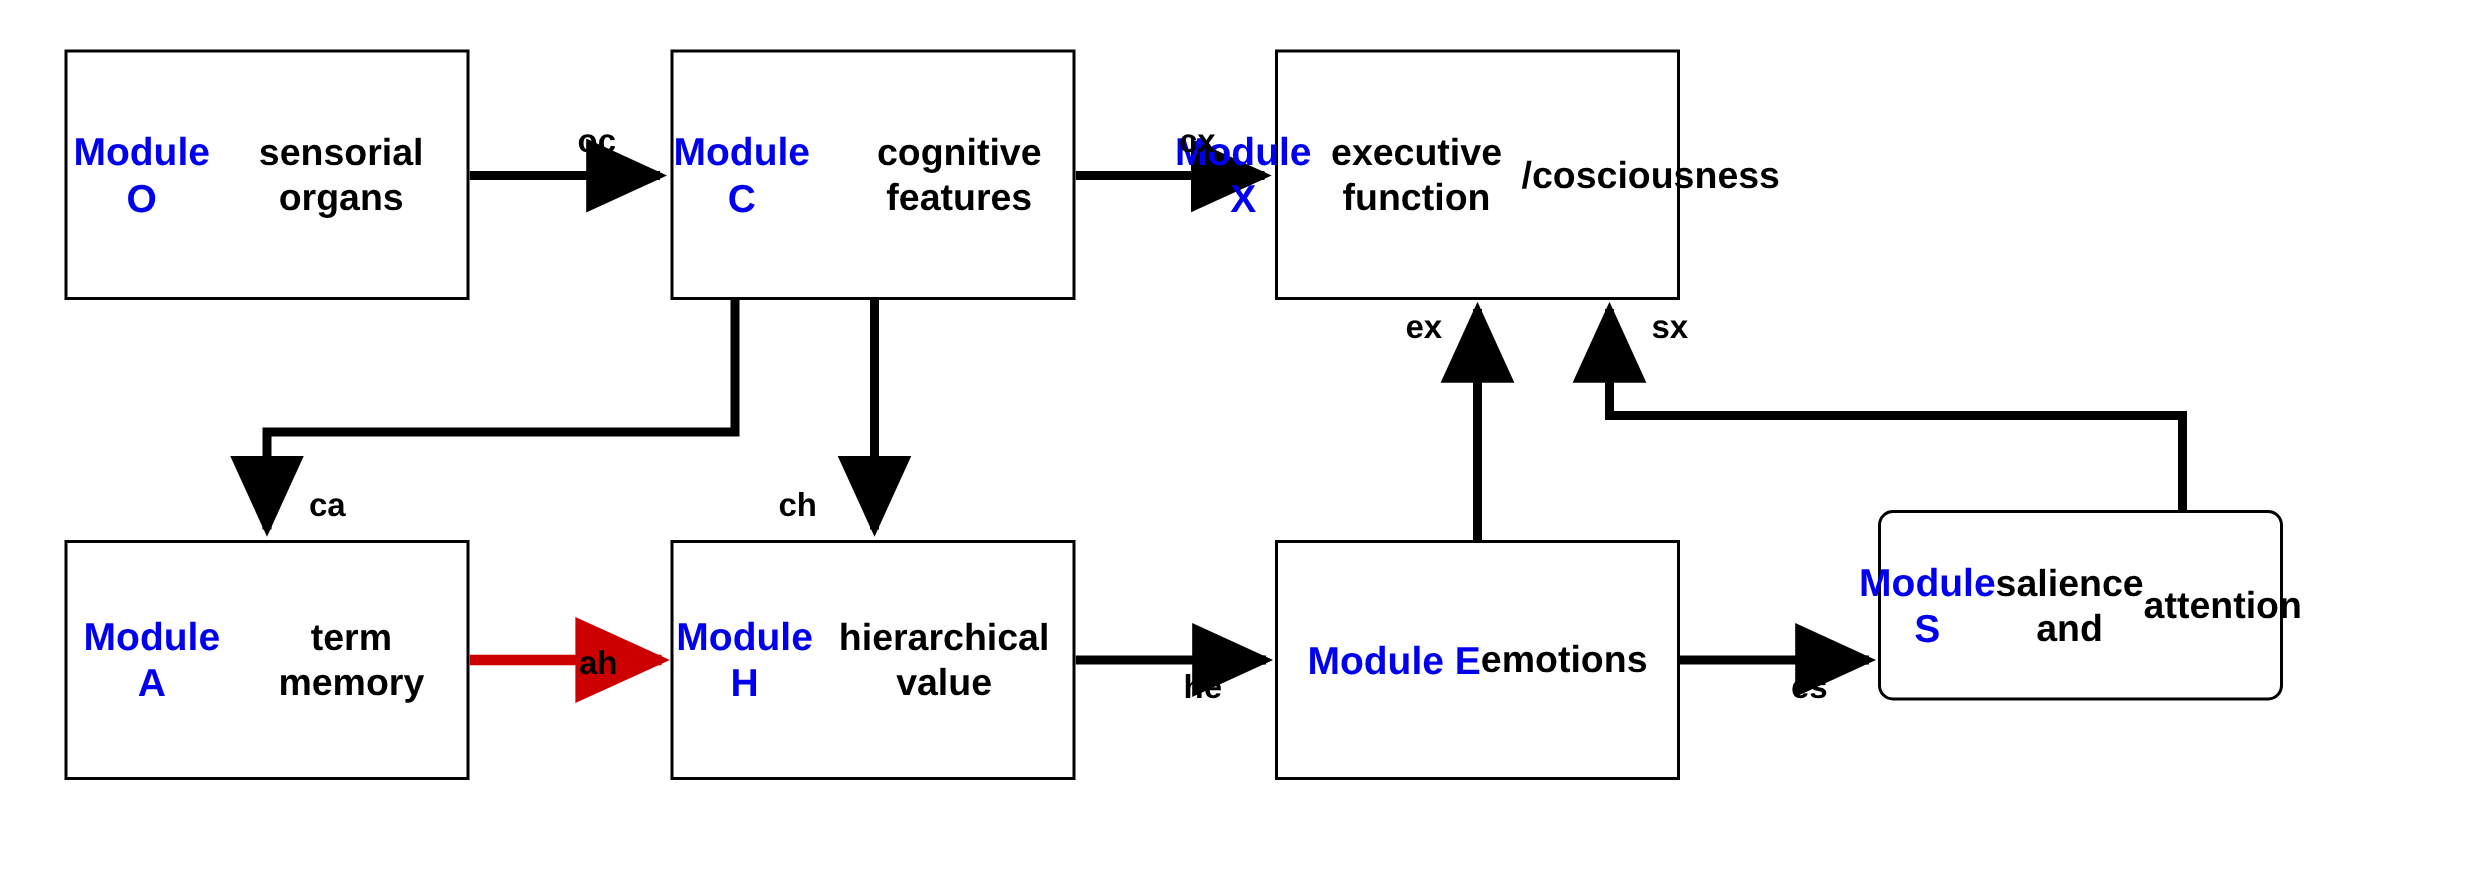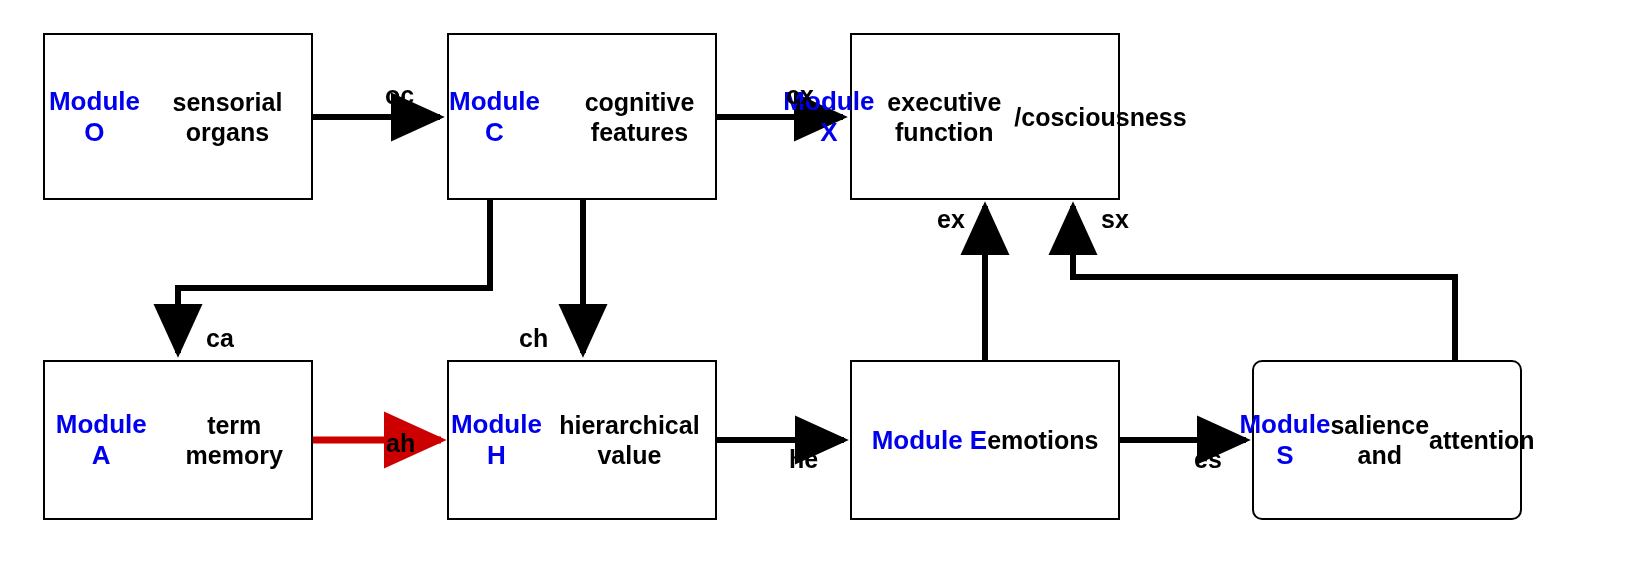--- a/index.html
+++ b/index.html
@@ -3,21 +3,21 @@
 <meta charset="utf-8">
 <style>
   html,body{margin:0;padding:0;background:#ffffff;}
   body{width:1643px;height:586px;font-family:"Liberation Sans",sans-serif;overflow:hidden;}
   #canvas{position:relative;width:1643px;height:586px;background:#ffffff;}
   svg.edges{position:absolute;left:0;top:0;width:1643px;height:586px;pointer-events:none;}
   .node{position:absolute;box-sizing:border-box;border:2px solid #000000;background:#ffffff;
         display:flex;align-items:center;justify-content:center;text-align:center;}
   .node .title{color:#0000EE;font-weight:bold;font-size:26px;line-height:1.18;}
   .node .desc{color:#000000;font-weight:bold;font-size:25px;line-height:1.2;}
-  .elabel{position:absolute;color:#000000;font-weight:bold;font-size:25px;line-height:1;white-space:nowrap;}
+  .elabel{position:absolute;color:#000000;font-weight:bold;font-size:22px;line-height:1;white-space:nowrap;}
 </style>
 </head>
 <body>
 
 <div id="canvas">
 
   <svg class="edges" viewBox="0 0 1643 586">
     <defs>
       <marker id="ah-black" markerWidth="9" markerHeight="9" refX="8.2" refY="4.5" orient="auto" markerUnits="strokeWidth">
         <path d="M0,0.4 L9,4.5 L0,8.6 z" fill="#000000"></path>
@@ -88,21 +88,21 @@
   <div class="node" style="left:447px;top:360px;width:270px;height:160px;">
     <div class="title">Module H</div>
     <div class="desc">hierarchical value</div>
   </div>
 
   <div class="node" style="left:850px;top:360px;width:270px;height:160px;">
     <div class="title">Module E</div>
     <div class="desc">emotions</div>
   </div>
 
-  <div class="node" style="left:1252px;top:360px;width:270px;height:160px;border-radius:10px;">
+  <div class="node" style="left:1252px;top:340px;width:270px;height:127px;border-radius:10px;">
     <div class="title">Module S</div>
     <div class="desc">salience and</div>
     <div class="desc">attention</div>
   </div>
 
   <div class="elabel" style="left:385px;top:83px;">oc</div>
   <div class="elabel" style="left:786px;top:83px;">cx</div>
   <div class="elabel" style="left:206px;top:326px;">ca</div>
   <div class="elabel" style="left:519px;top:326px;">ch</div>
   <div class="elabel" style="left:386px;top:431px;">ah</div>

